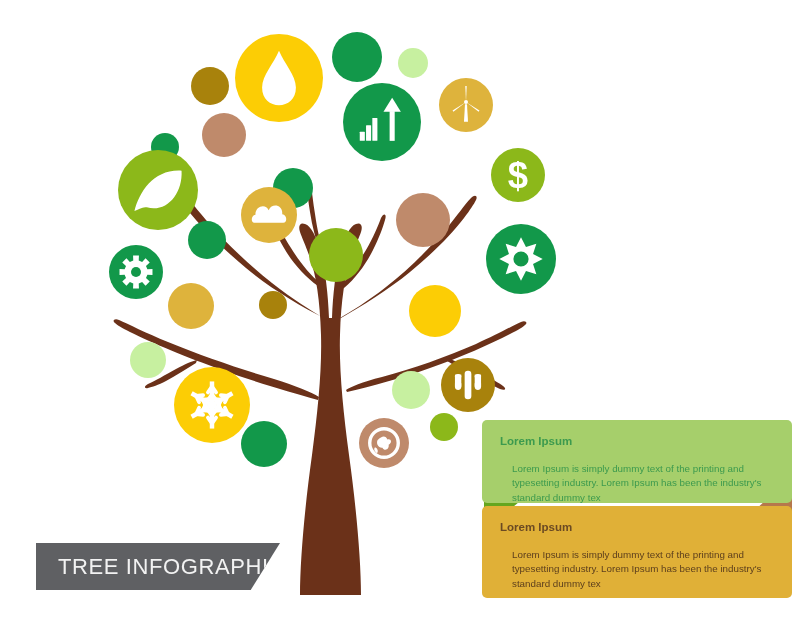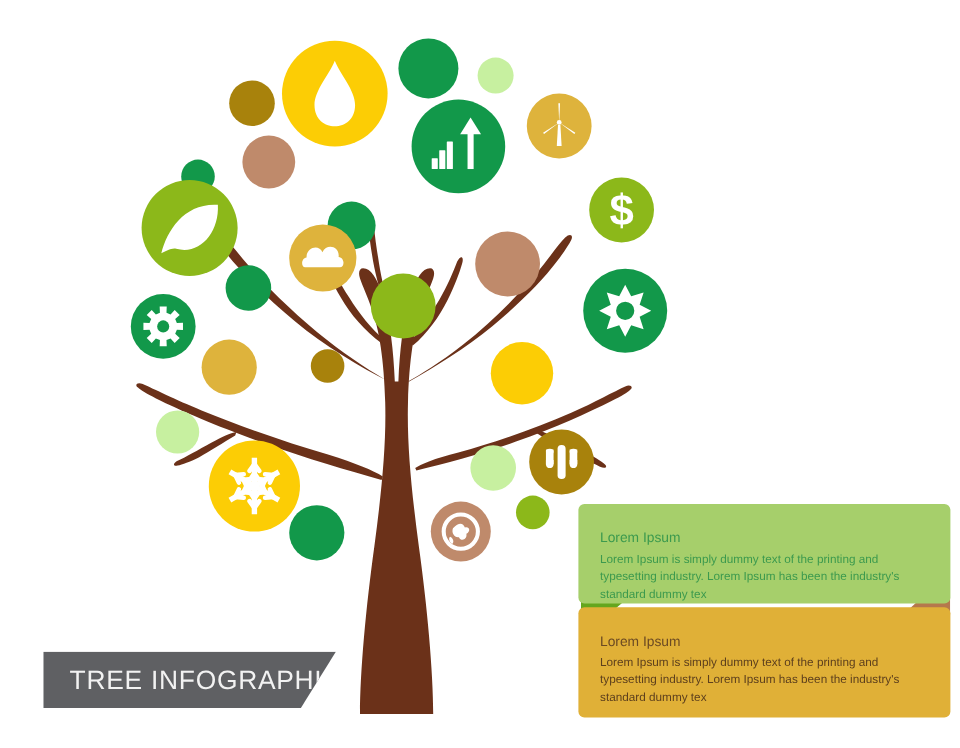--- a/index.html
+++ b/index.html
@@ -49,28 +49,28 @@
   
   .callout {
     position: absolute;
     box-sizing: border-box;
     border-radius: 5px;
     padding: 14px 18px 12px 18px;
     z-index: 5;
   }
   .callout .c-title {
     font-size: 11.5px;
-    font-weight: 400;
-    margin: 8px 0 2px 0;
+    font-weight: 700;
+    margin: 0 0 2px 0;
     line-height: 1.35;
   }
   .callout .c-body {
     font-size: 9.8px;
     line-height: 1.5;
-    margin: 0;
+    margin: 12px;
     max-width: 262px;
   }
   #callout-green {
     left: 482px;
     top: 420px;
     width: 310px;
     height: 83px;
     background: #A6CF6B;
   }
   #callout-green .c-title { color: #3C9A4E; }

